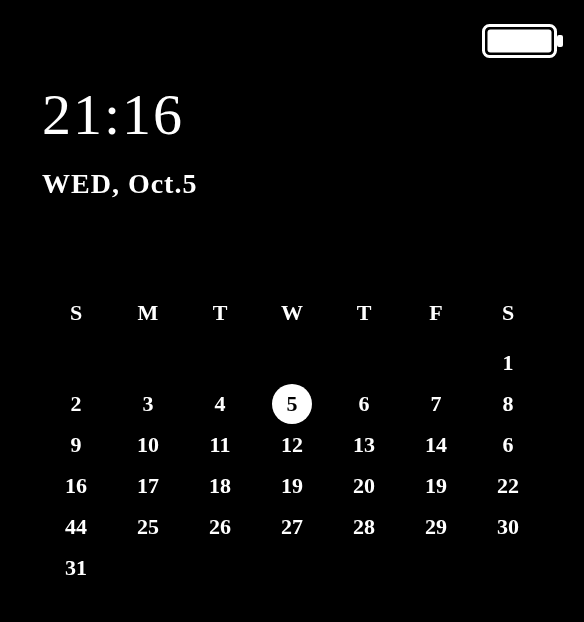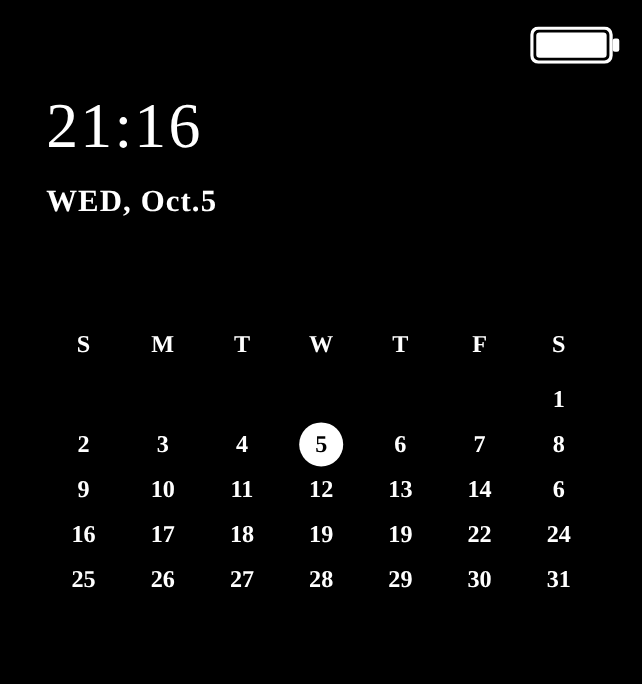--- a/index.html
+++ b/index.html
@@ -153,27 +153,30 @@
       <div class="day-cell">
         <span class="day-number">17</span>
       </div>
       <div class="day-cell">
         <span class="day-number">18</span>
       </div>
       <div class="day-cell">
         <span class="day-number">19</span>
       </div>
       <div class="day-cell">
+        <span class="day-number">20</span>
+      </div>
+      <div class="day-cell">
         <span class="day-number">19</span>
       </div>
       <div class="day-cell">
         <span class="day-number">22</span>
       </div>
       <div class="day-cell">
-        <span class="day-number">24</span>
+        <span class="day-number">44</span>
       </div>
       <div class="day-cell">
         <span class="day-number">25</span>
       </div>
       <div class="day-cell">
         <span class="day-number">26</span>
       </div>
       <div class="day-cell">
         <span class="day-number">27</span>
       </div>

